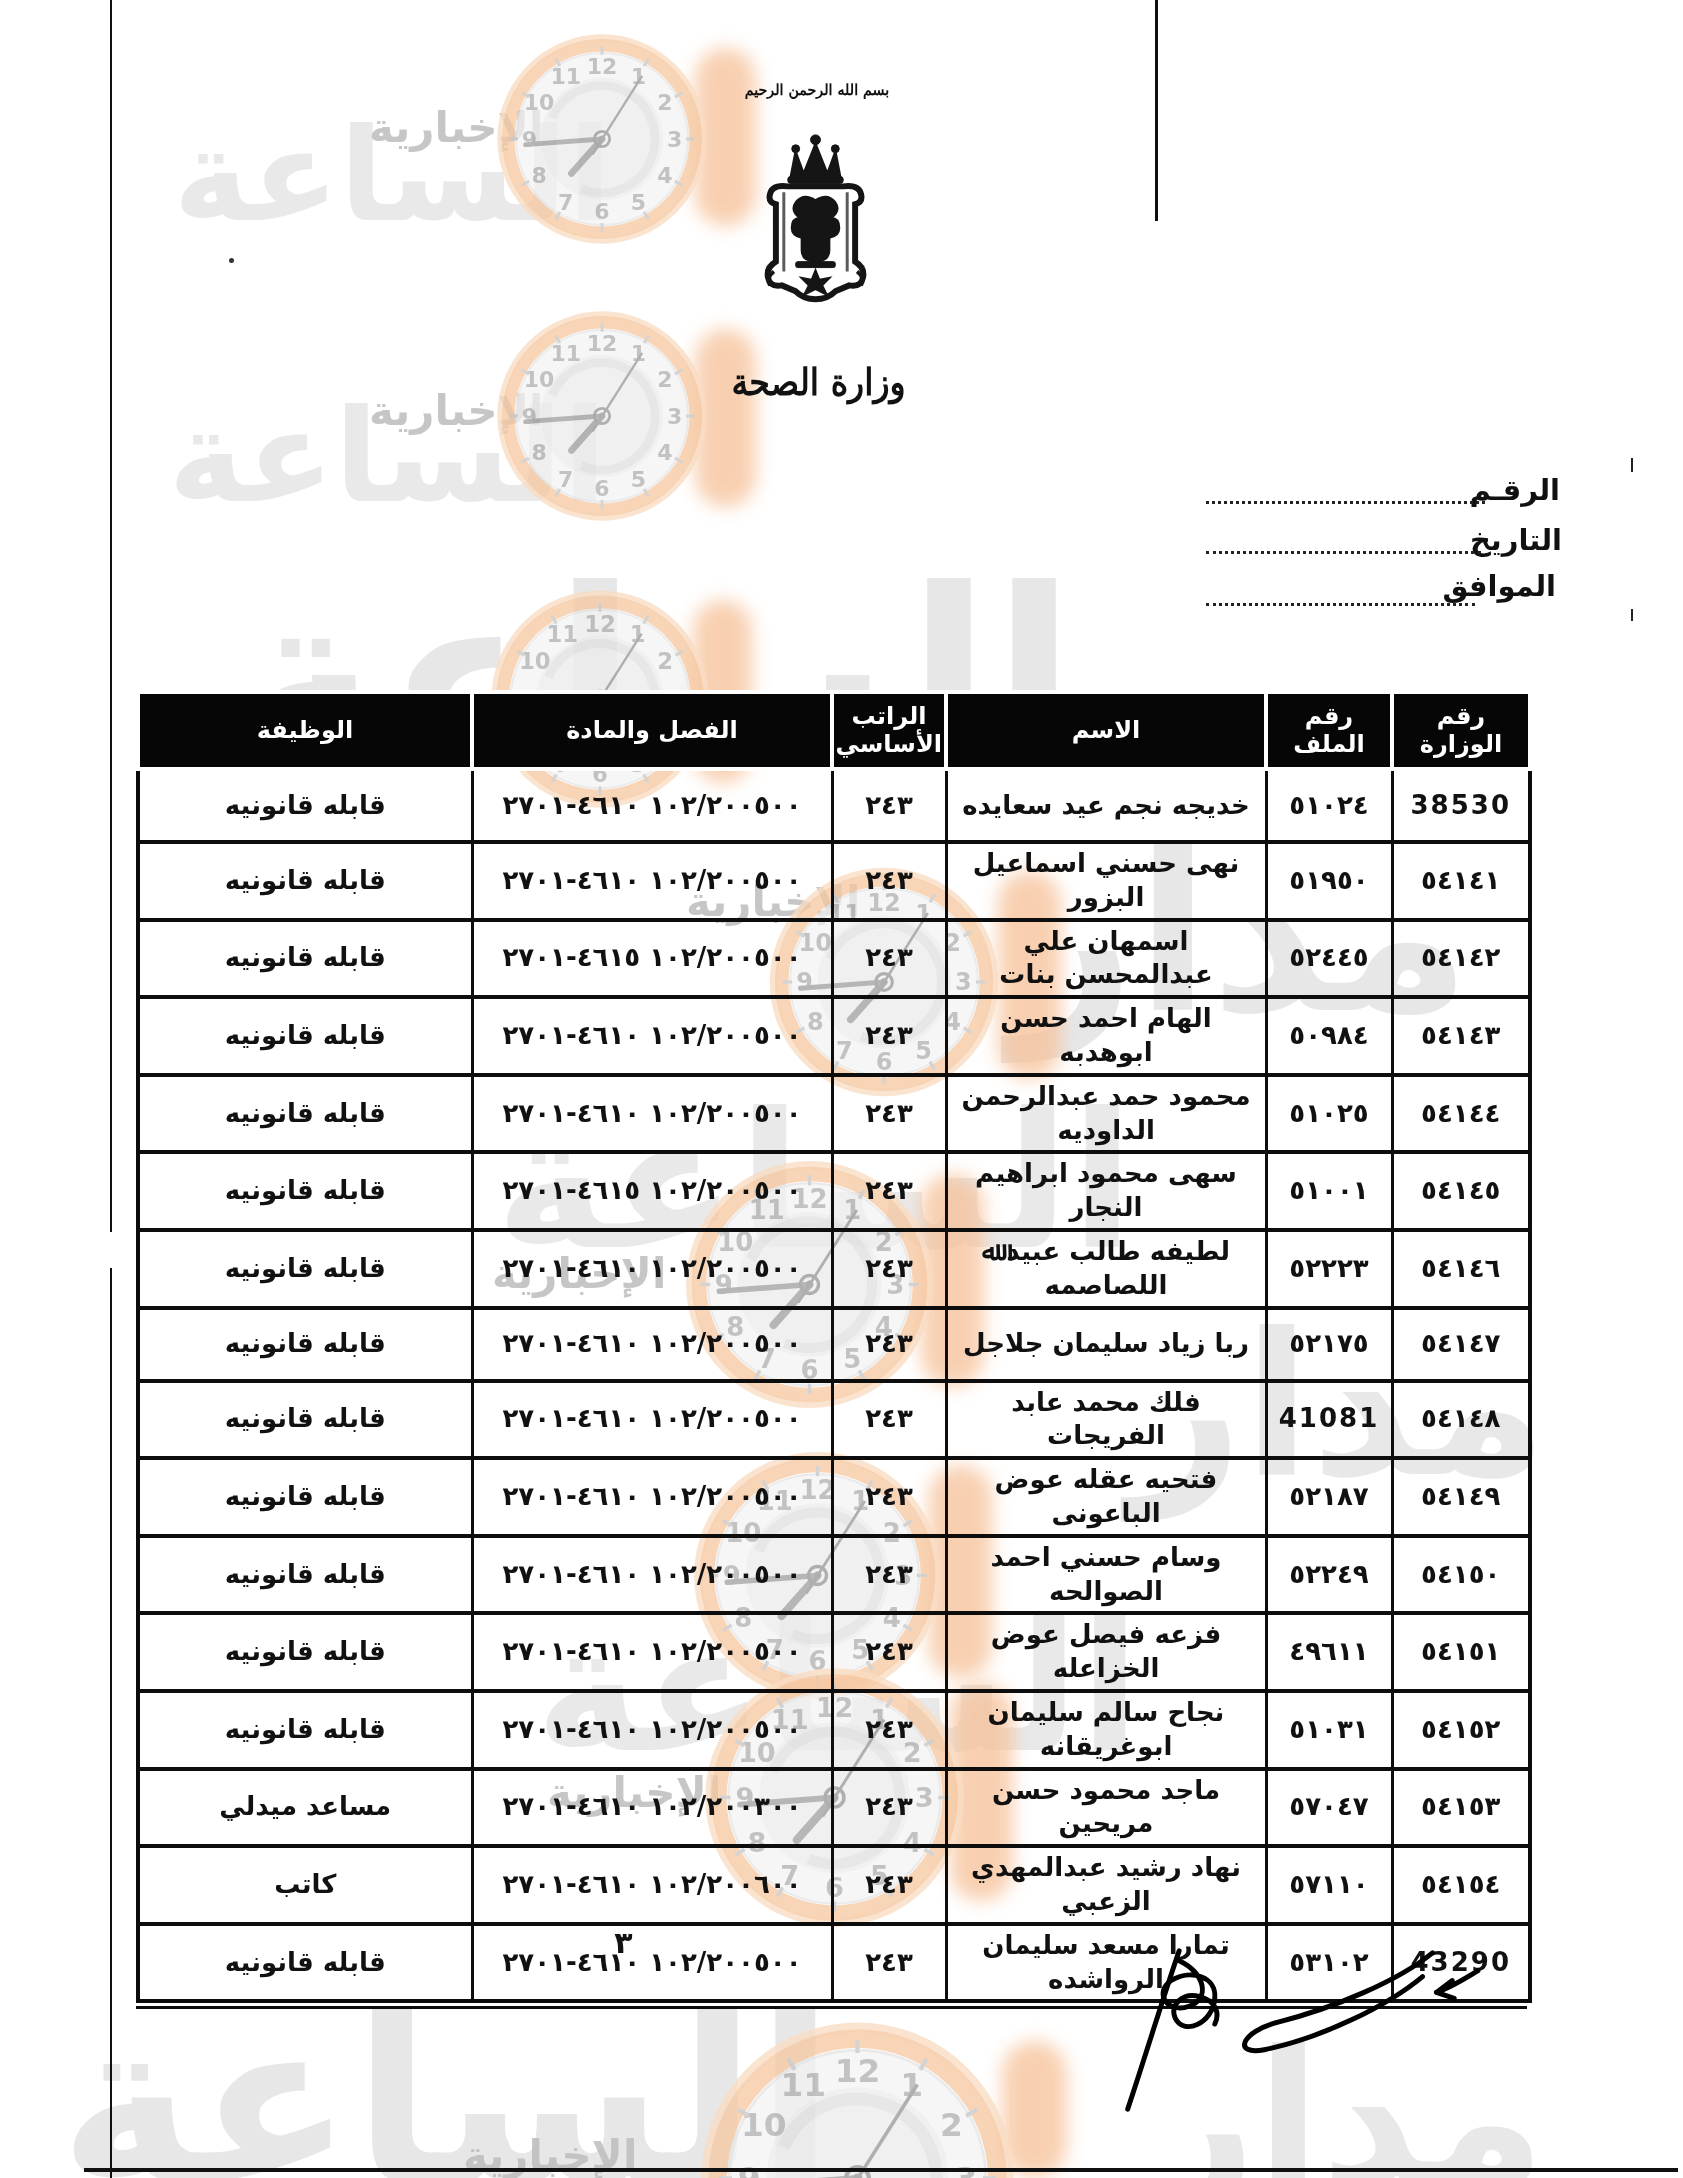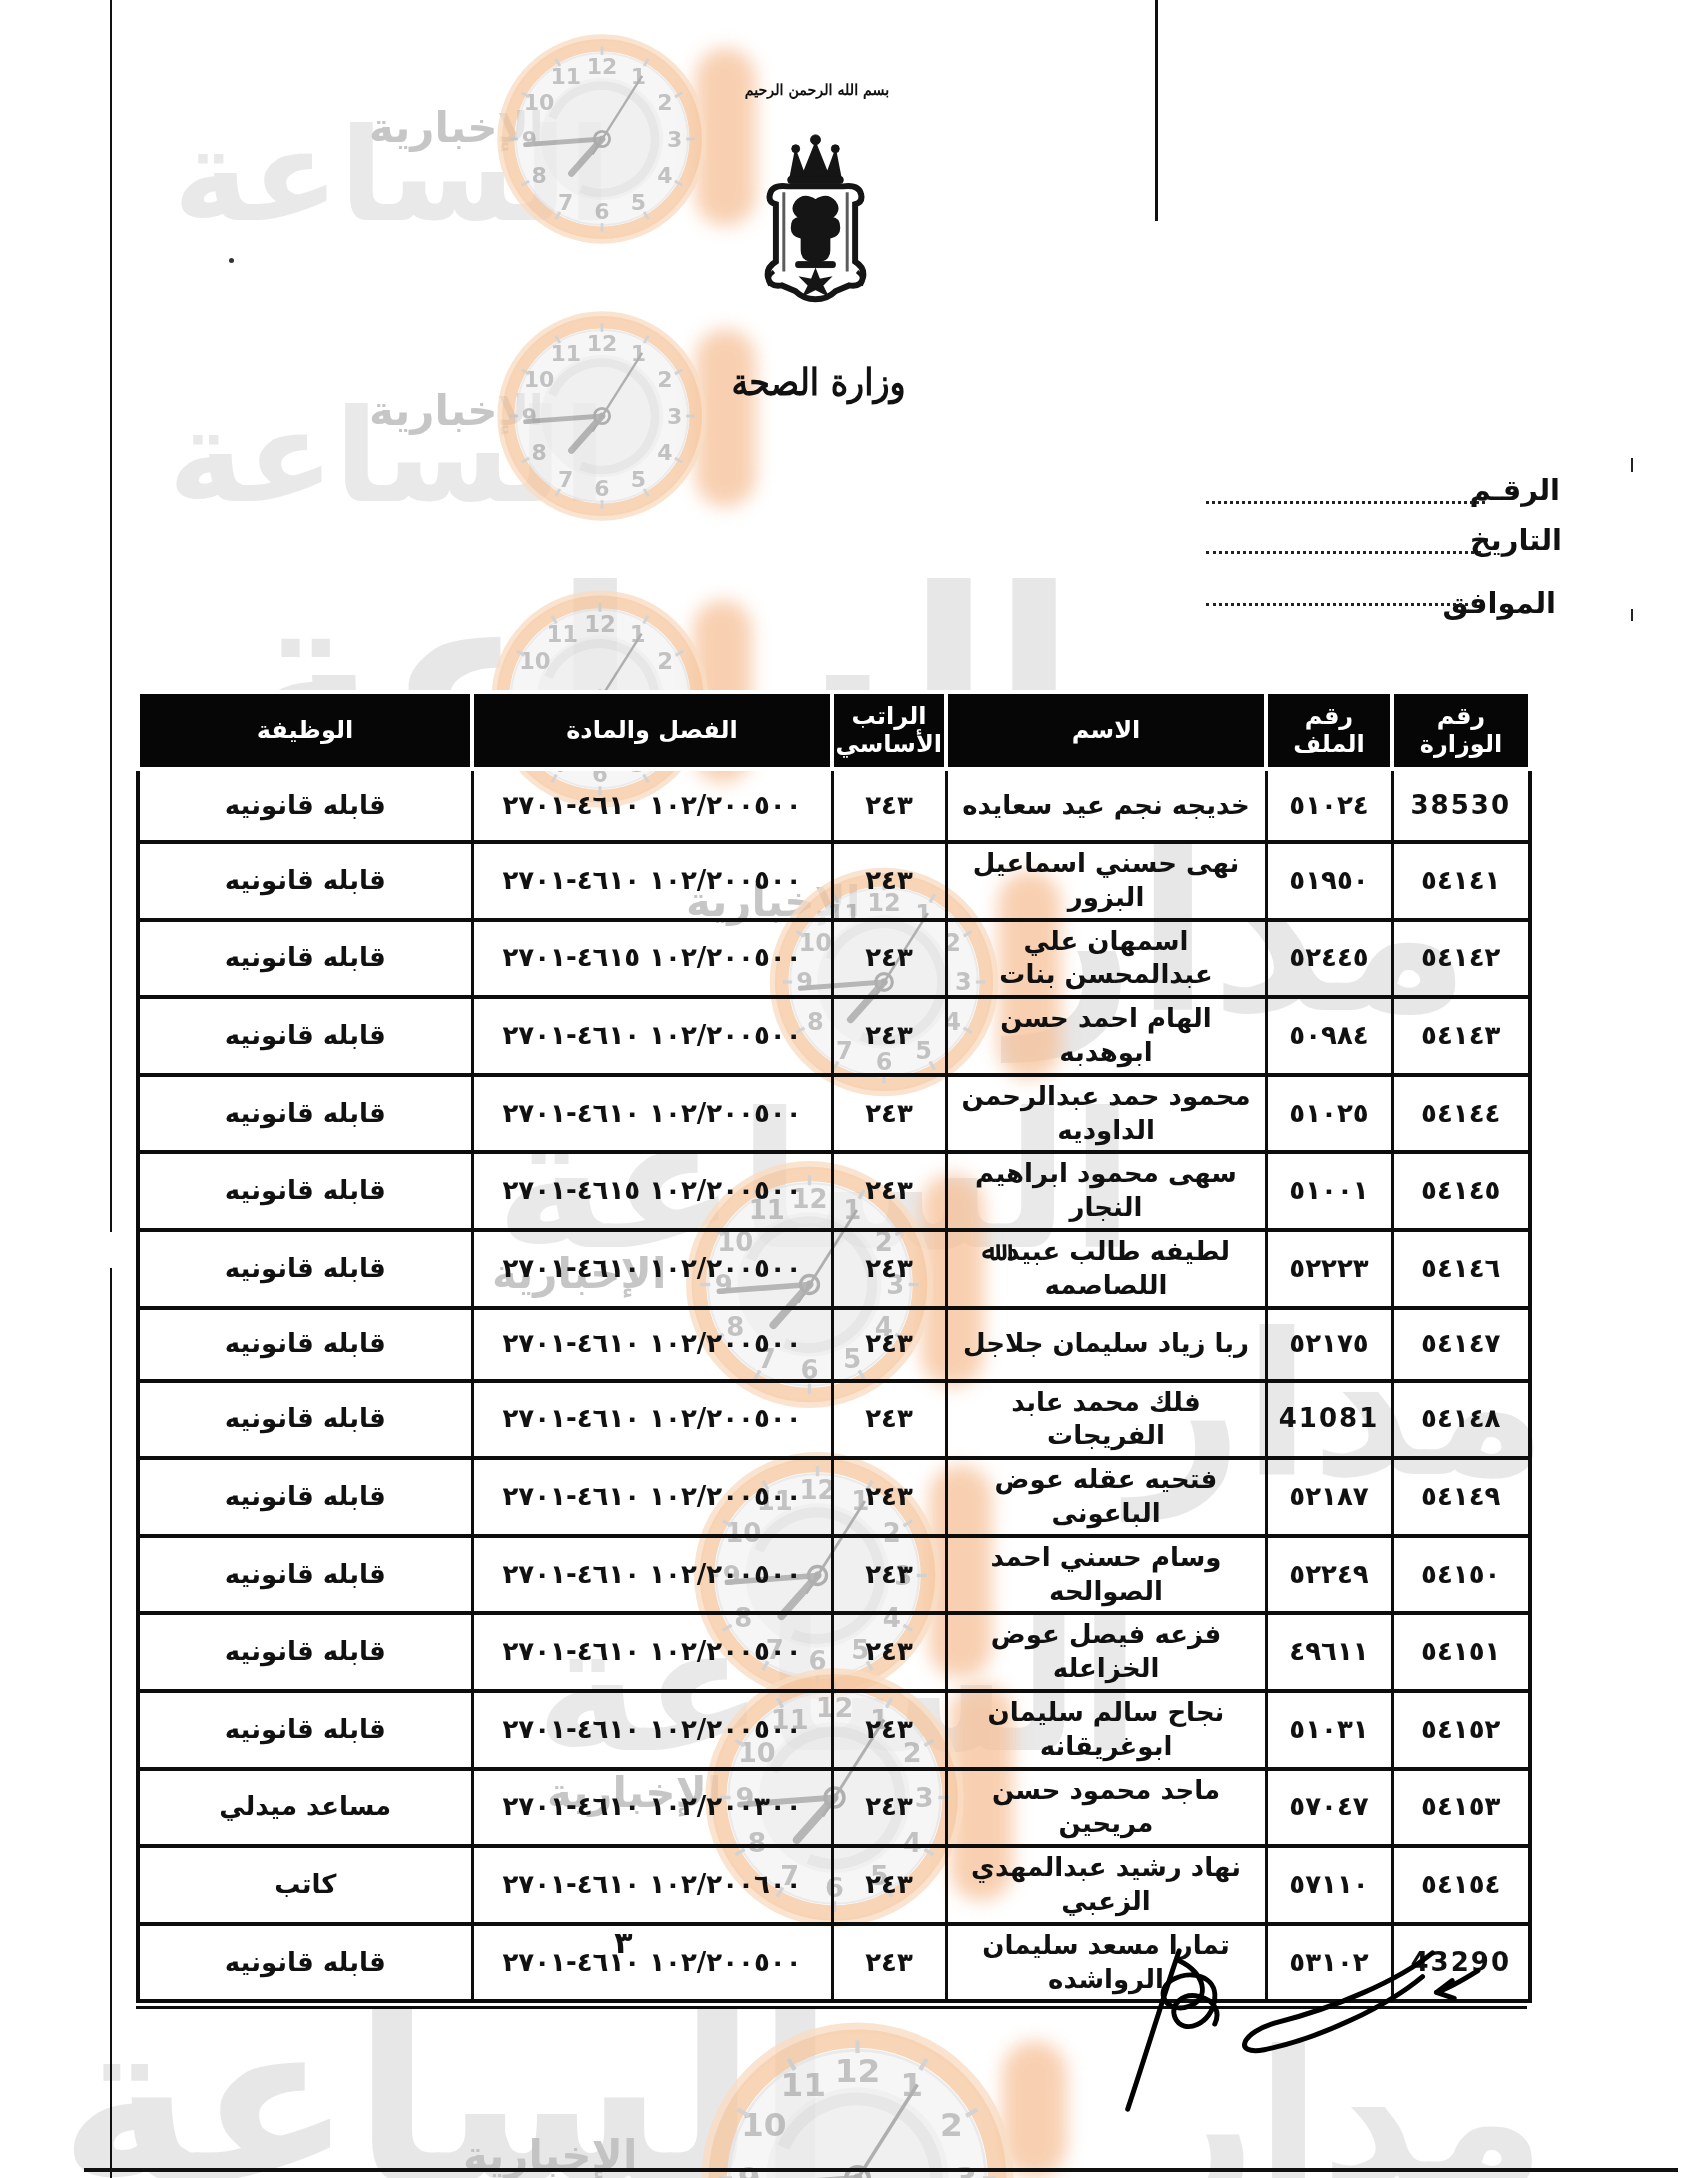--- a/index.html
+++ b/index.html
@@ -396,21 +396,21 @@
     </svg>
 
     <div class="abs ministry" style="left:717px;top:360px;width:203px;white-space:nowrap;">وزارة الصحة</div>
 
     <div class="abs fldlabel" style="left:1481px;top:473px;width:79px;">الرقـم</div>
     <div class="abs dots" style="left:1206px;top:481px;width:279px;"></div>
 
     <div class="abs fldlabel" style="left:1479px;top:523px;width:83px;">التاريخ</div>
     <div class="abs dots" style="left:1206px;top:531px;width:275px;"></div>
 
-    <div class="abs fldlabel" style="left:1473px;top:586px;width:83px;">الموافق</div>
+    <div class="abs fldlabel" style="left:1473px;top:569px;width:83px;">الموافق</div>
     <div class="abs dots" style="left:1206px;top:583px;width:269px;"></div>
 
     <div class="abs" style="left:136px;top:690px;width:1391px;">
       <table class="roster">
         <colgroup>
           <col style="width:138px">
             <col style="width:126px">
             <col style="width:320px">
           <col style="width:114px">
             <col style="width:360px">

